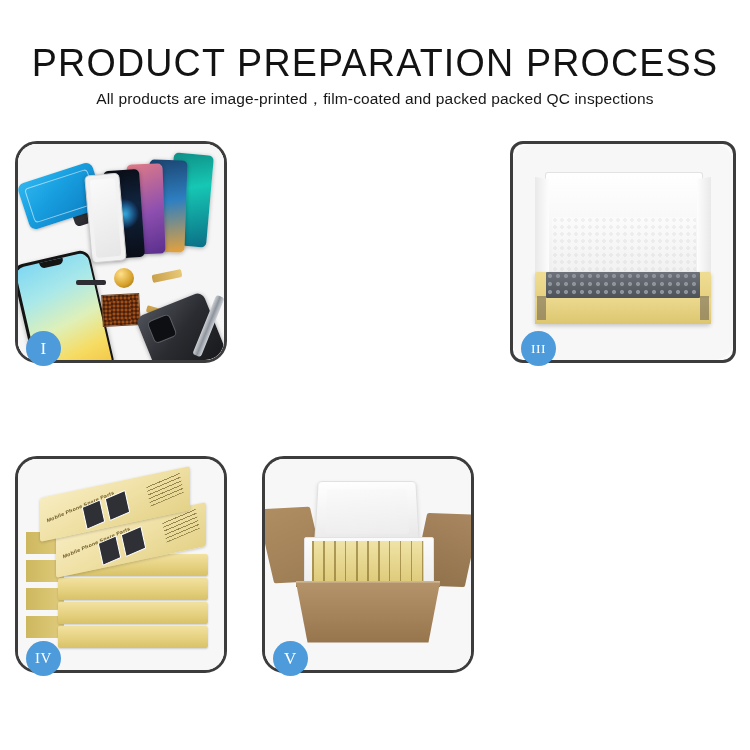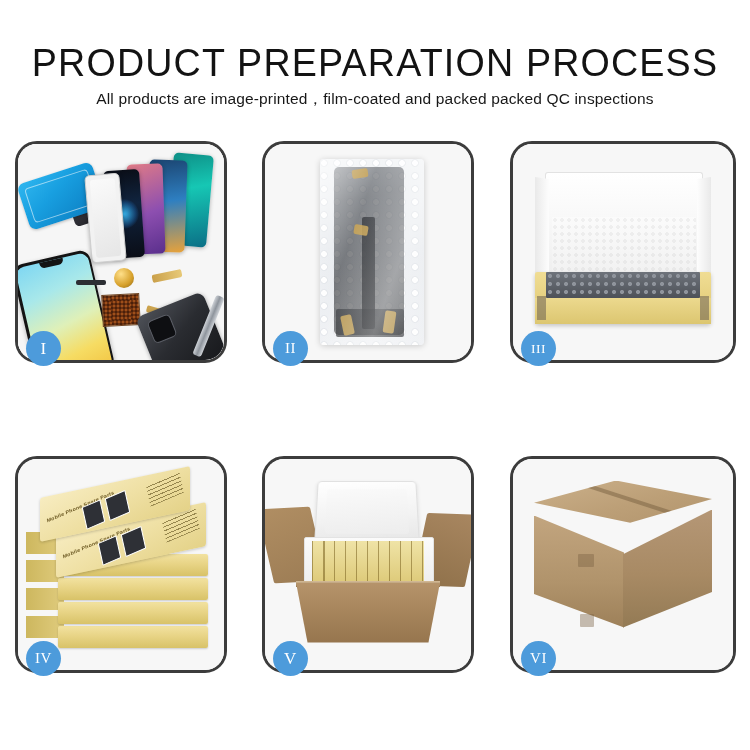--- a/index.html
+++ b/index.html
@@ -47,21 +47,21 @@
     border-radius:19px;
     overflow:hidden;
     background:#f7f7f7;
   }
   
   .c1{left:15px;width:212px;}
   .c2{left:262px;width:212px;}
   .c3{left:510px;width:226px;}
   .r1{top:141px;height:222px;}
   .r2{top:456px;height:217px;}
-  .c3.r1{width:226px;}
+  .c3.r1{width:226px;border-radius:13px;}
   .c3.r2{width:226px;}
 
   
   .badge{
     position:absolute;
     left:8px;bottom:-6px;
     width:35px;height:35px;
     border-radius:50%;
     background:#4d9bdb;
     color:#ffffff;
@@ -382,35 +382,20 @@
           <div class="chipgrid"></div>
           <div class="flex1"></div>
           <div class="flex2"></div>
           <div class="backplate"></div>
           <div class="tweezer"></div>
         </div>
       </div>
       <div class="badge">I</div>
     </div>
 
-    <div class="panel c2 r1">
-      <div class="clip">
-        <div class="bubblebag">
-          <div class="bb-screen"></div>
-          <div class="bb-bot"></div>
-          <div class="bb-flex"></div>
-          <div class="bb-gold bb-g1"></div>
-          <div class="bb-gold bb-g2"></div>
-          <div class="bb-gold bb-g3"></div>
-          <div class="bb-gold bb-g4"></div>
-          <div class="bb-sheen"></div>
-        </div>
-      </div>
-      <div class="badge wide">II</div>
-    </div>
 
     <div class="panel c3 r1">
       <div class="clip">
         <div class="b3">
           <div class="b3-lid">
             <div class="b3-lidfoam"></div>
           </div>
           <div class="b3-lidL"></div>
           <div class="b3-lidR"></div>
           <div class="b3-tray"></div>
@@ -463,28 +448,15 @@
           <div class="b5-lid"></div>
           <div class="b5-foam"></div>
           <div class="b5-inner"></div>
           <div class="b5-rim"></div>
           <div class="b5-body"></div>
         </div>
       </div>
       <div class="badge">V</div>
     </div>
 
-    <div class="panel c3 r2">
-      <div class="clip">
-        <div class="b6">
-          <div class="b6-top"></div>
-          <div class="b6-seam"></div>
-          <div class="b6-left"></div>
-          <div class="b6-right"></div>
-          <div class="b6-tab b6-t1"></div>
-          <div class="b6-tab b6-t2"></div>
-        </div>
-      </div>
-      <div class="badge wide">VI</div>
-    </div>
 
   </div>
 </div>
 
 </body></html>

